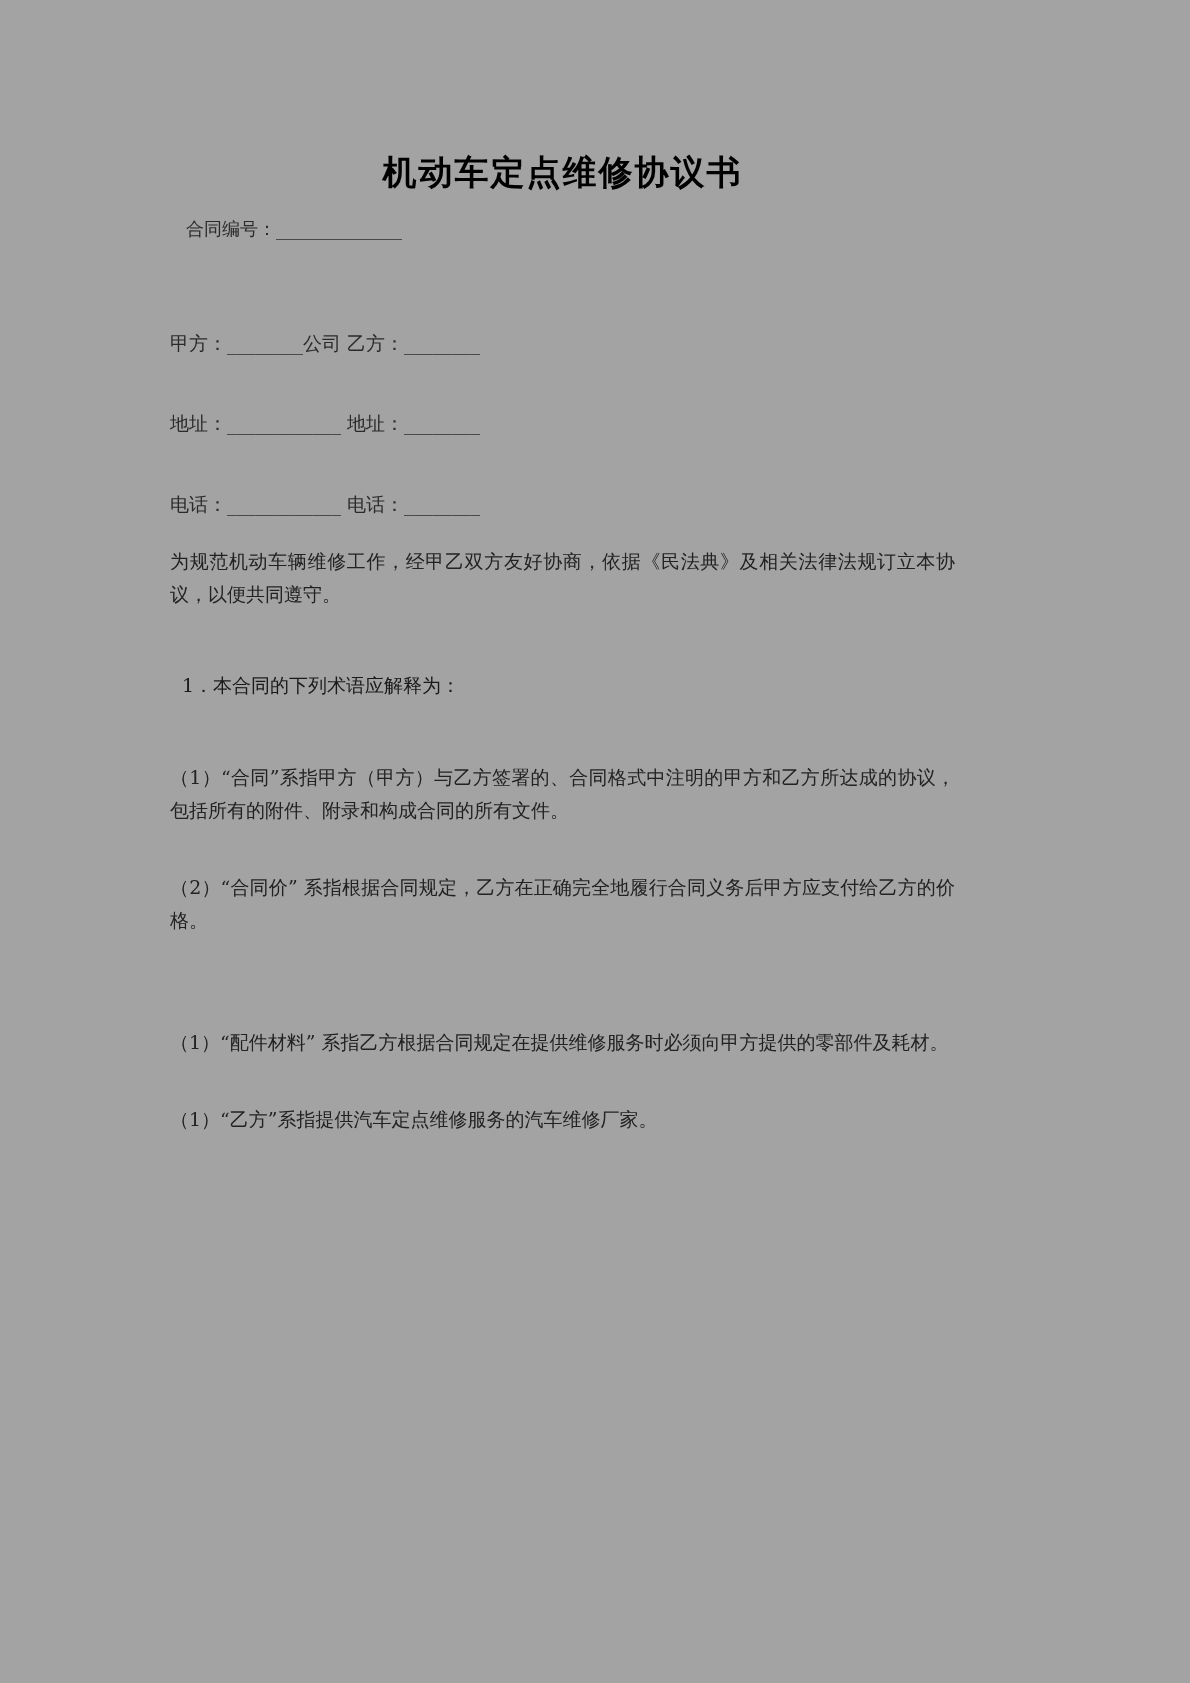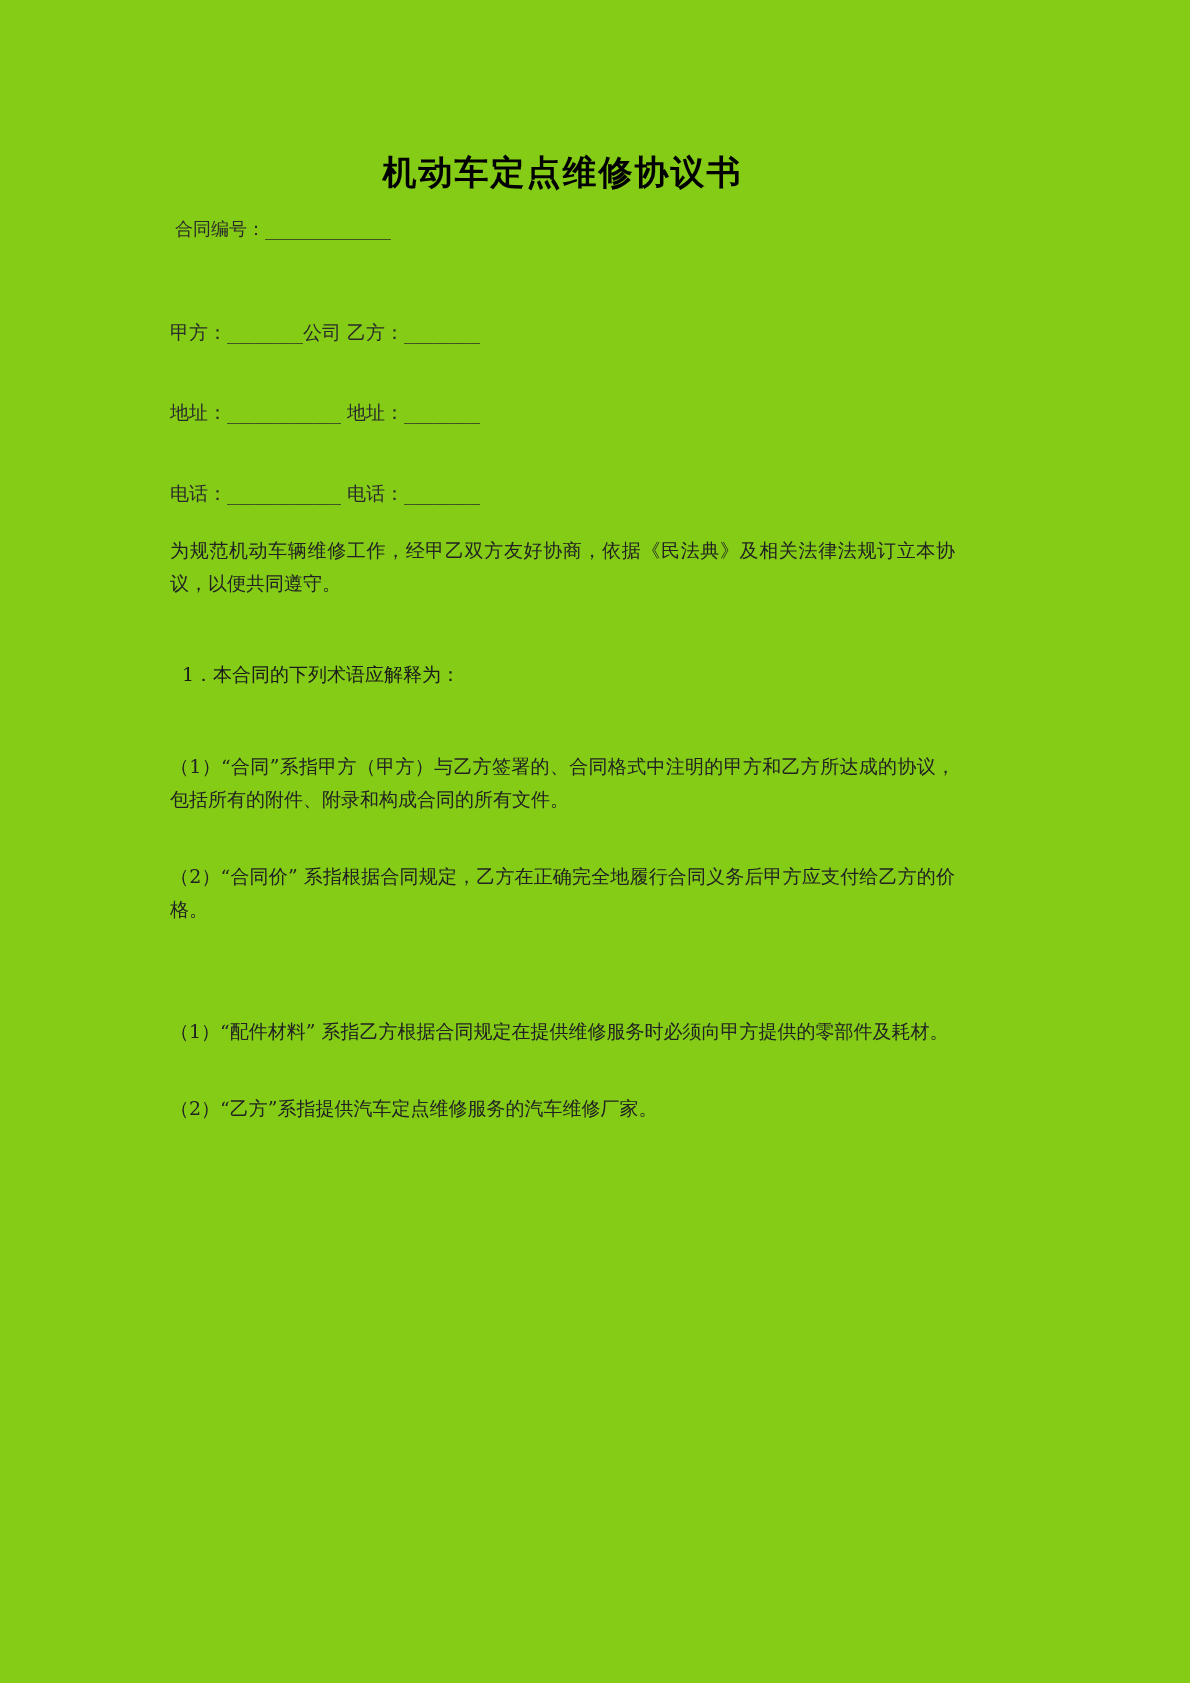--- a/index.html
+++ b/index.html
@@ -11,21 +11,21 @@
     width: 1190px;
     height: 1683px;
     font-family: "DejaVu Serif", "Liberation Serif", serif;
     color: #1a1a1a;
     -webkit-font-smoothing: antialiased;
   }
   .page {
     position: relative;
     width: 1190px;
     height: 1683px;
-    background: #84cc16;
+    background: #a3a3a3;
     box-sizing: border-box;
     padding: 10px;
     overflow: hidden;
   }
   .content {
     position: absolute;
     left: 170px;
     top: 0;
     width: 785px;
   }
@@ -35,21 +35,21 @@
     text-align: center;
     font-family: "DejaVu Serif", "Liberation Serif", serif;
     font-weight: 700;
     font-size: 34px;
     line-height: 1.2;
     letter-spacing: 2px;
     color: #000000;
     padding-top: 152px;
   }
   .contract-no {
-    margin: 5px;
+    margin: 16px;
     padding: 0;
     font-size: 18px;
     line-height: 1.5;
     margin-top: 22px;
     color: #2a2a2a;
   }
   .field-row {
     margin: 0;
     font-size: 19px;
     line-height: 1.6;
@@ -123,19 +123,19 @@
 
     <div class="sp-para-2"></div>
 
 
     <div class="sp-para-2"></div>
 
     <p class="clause">（1）“配件材料”  系指乙方根据合同规定在提供维修服务时必须向甲方提供的零部件及耗材。</p>
 
     <div class="sp-para-2"></div>
 
-    <p class="clause">（2）“乙方”系指提供汽车定点维修服务的汽车维修厂家。</p>
+    <p class="clause">（1）“乙方”系指提供汽车定点维修服务的汽车维修厂家。</p>
 
     <div class="sp-para-2"></div>
 
 
   </div>
 </div>
 
 </body></html>

